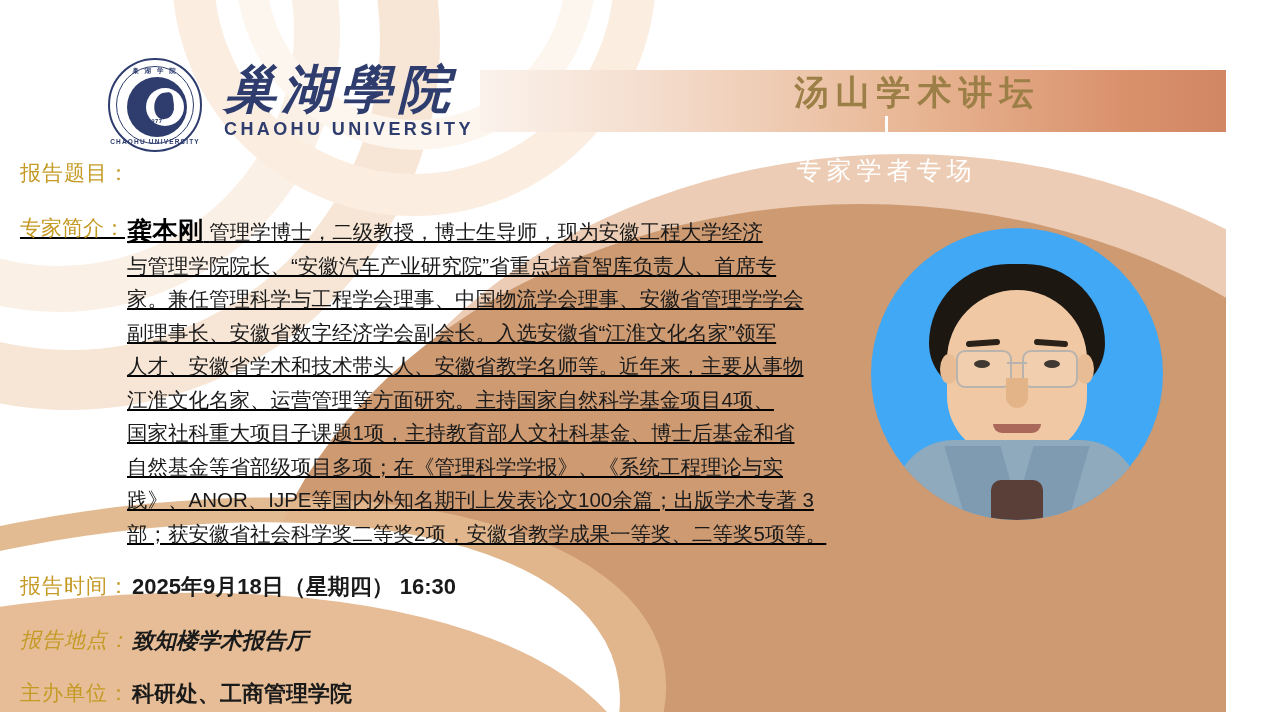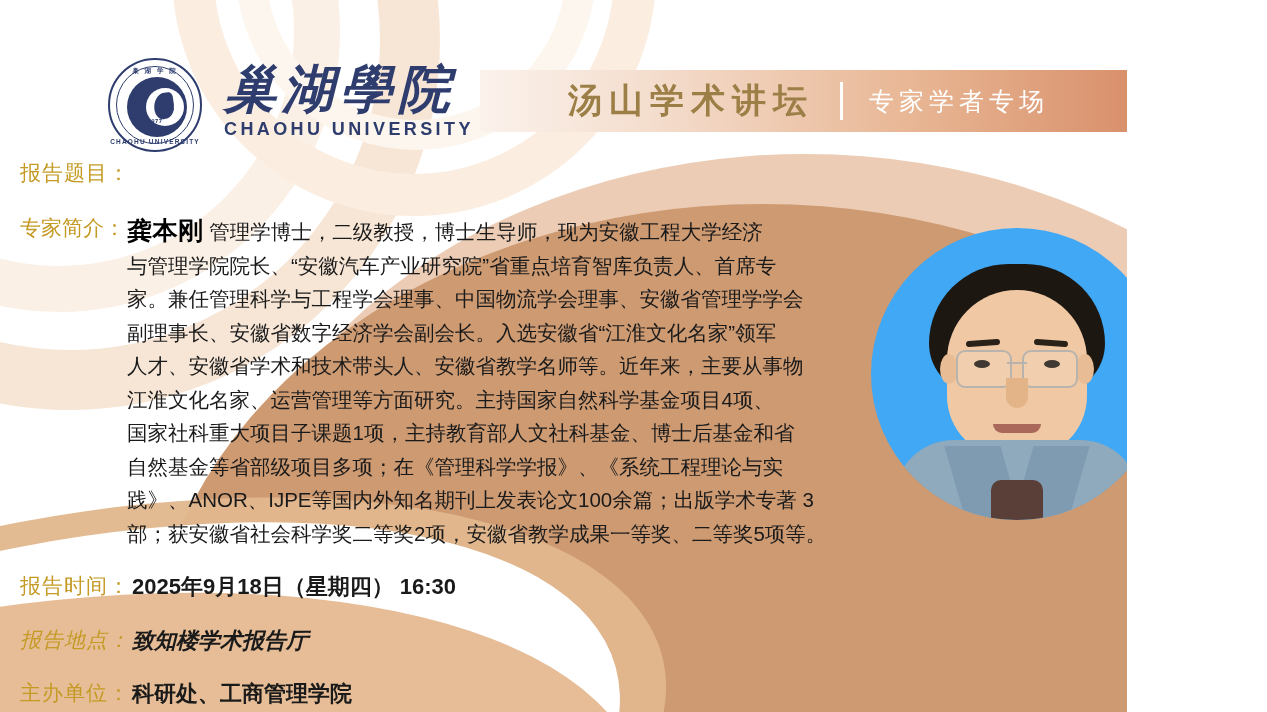--- a/index.html
+++ b/index.html
@@ -5,21 +5,21 @@
 <style>
   html,body{margin:0;padding:0;}
   body{
     width:1267px;height:712px;
     background:#ffffff;
     font-family:"Liberation Sans","DejaVu Sans",sans-serif;
     overflow:hidden;
   }
   #poster{
     position:relative;
-    width:1127px;height:712px;
+    width:1226px;height:712px;
     background:#ffffff;
     overflow:hidden;
   }
 
   
   .deco{position:absolute;pointer-events:none;}
 
   
   .arc-tl-1{
     left:-300px;top:-330px;width:620px;height:620px;
@@ -154,21 +154,21 @@
     font-size:18px;font-weight:bold;color:#2e3d6e;
     letter-spacing:3.4px;
     margin-top:2px;
     white-space:nowrap;
   }
 
   
   .banner{
     position:absolute;left:480px;top:70px;width:787px;height:62px;
     background:linear-gradient(90deg,#fbf2ec 0%,#f4ddcd 22%,#e8b694 55%,#d9916c 82%,#cf8260 100%);
-    display:flex;align-items:center;
+    display:flex;align-items:center;flex-direction:column;
   }
   .banner-main{
     margin-left:88px;
     font-family:"DejaVu Sans","Liberation Sans",sans-serif;
     font-size:34px;font-weight:bold;
     color:#9c7f46;
     letter-spacing:7px;
     white-space:nowrap;
   }
   .banner-divider{
@@ -195,21 +195,21 @@
   .value{
     color:#1a1a1a;
     font-size:21px;
     font-weight:bold;
     margin-left:2px;
   }
 
   .row-title{left:20px;top:159px;gap:27px;}
   .row-title .value{font-size:22px;}
 
-  .row-bio{left:20px;top:214px;}
+  .row-bio{left:20px;top:214px;text-decoration:underline;}
   .bio-label{color:#c49a24;font-size:21px;flex:0 0 auto;}
   .bio-body{
     margin-left:2px;
     width:712px;
     white-space:normal;
   }
   .bio-line{
     font-size:20.5px;
     color:#1a1a1a;
     line-height:33.5px;

